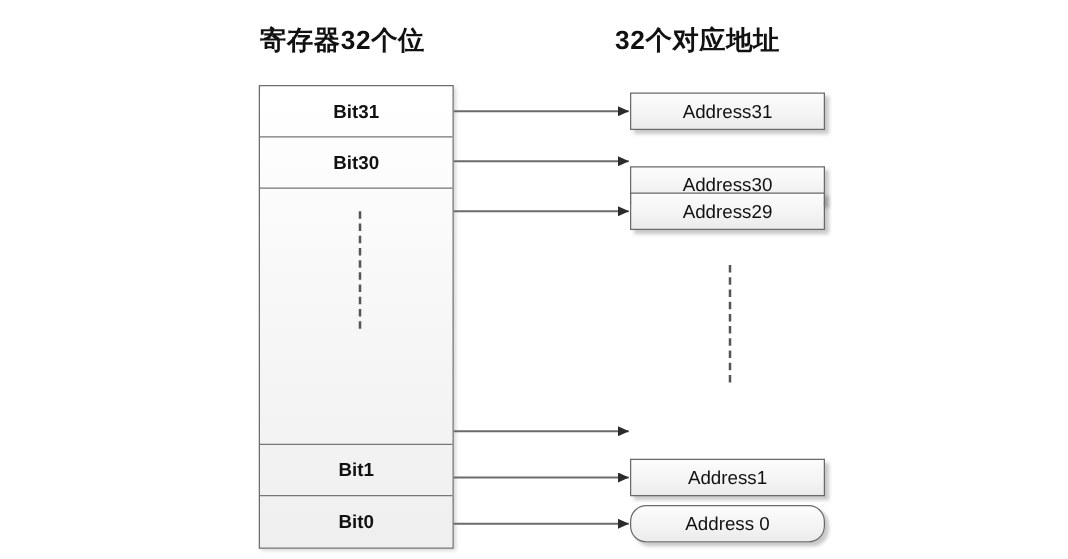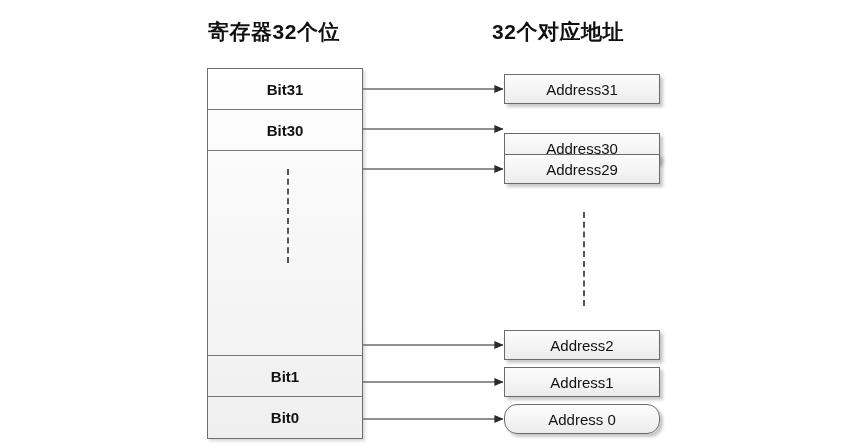--- a/index.html
+++ b/index.html
@@ -157,23 +157,20 @@
 
   <div class="addr-box" style="top:74px;">
     <span>Address31</span>
   </div>
   <div class="addr-box" style="top:114px;margin-top:19px;">
     <span>Address30</span>
   </div>
   <div class="addr-box" style="top:154px;">
     <span>Address29</span>
   </div>
-  <div class="addr-box" style="top:330px;">
-    <span>Address2</span>
-  </div>
   <div class="addr-box" style="top:367px;">
     <span>Address1</span>
   </div>
   <div class="addr-box" style="top:404px;border-radius:13px;">
     <span>Address 0</span>
   </div>
 
   <span id="addr-vdots"></span>
 
   <svg id="arrow-layer" width="854" height="447" viewBox="0 0 854 447">

